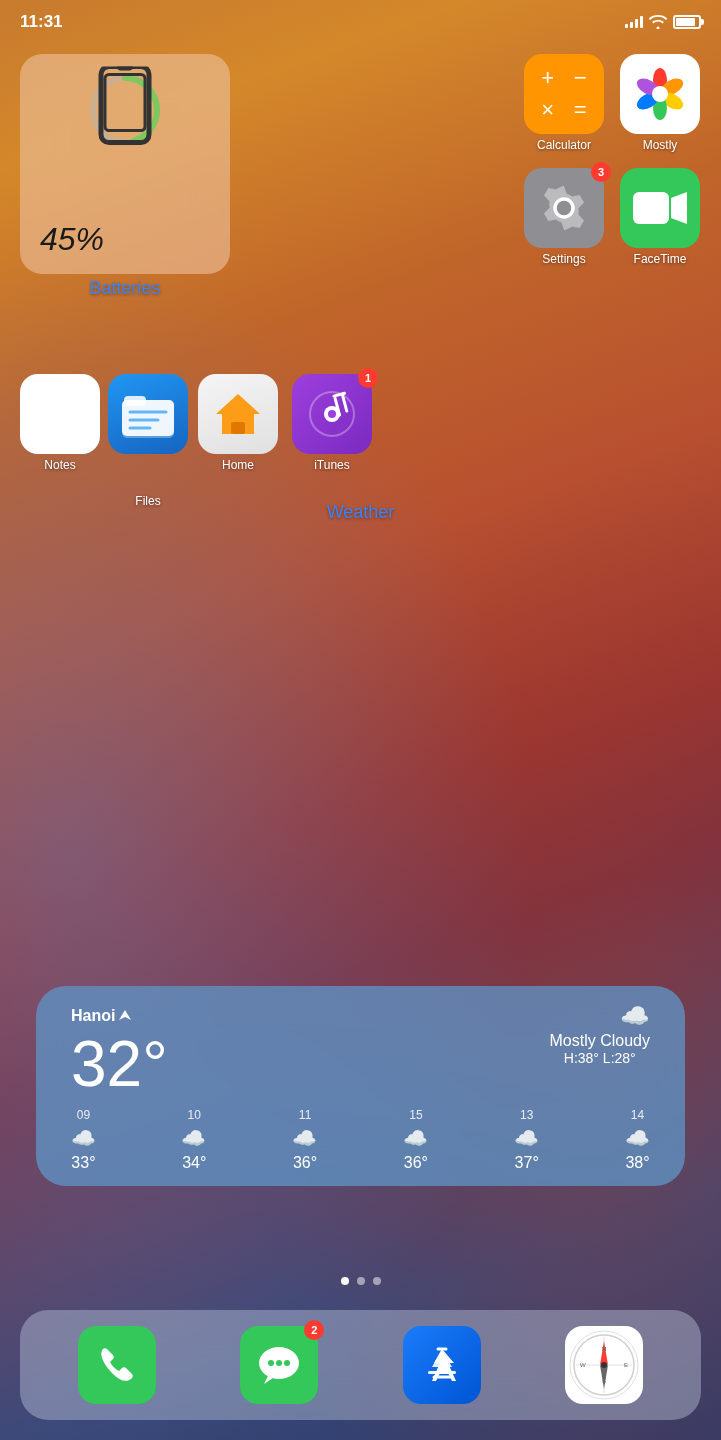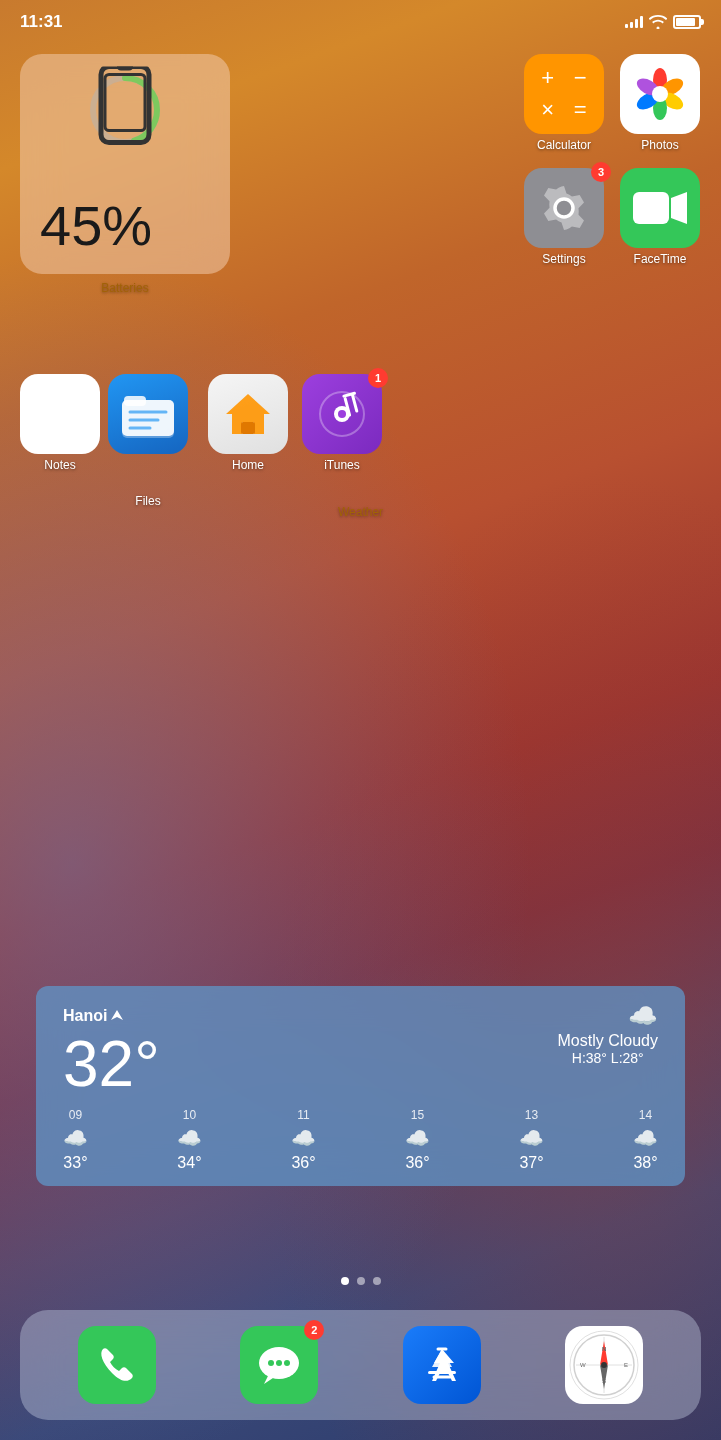--- a/index.html
+++ b/index.html
@@ -110,28 +110,29 @@
     }
     .battery-phone-icon {
       position: absolute;
       top: 50%;
       left: 50%;
       transform: translate(-50%, -50%);
       font-size: 28px;
       color: #333;
     }
     .battery-percent {
-      font-size: 56px;
+      font-size: 32px;
       font-weight: 300;
       color: #1a1a1a;
       padding: 0 4px;
+      font-style: italic;
     }
     .widget-label {
-      color: #a16207;
-      font-size: 12px;
+      color: #3b82f6;
+      font-size: 18px;
       font-weight: 500;
       text-align: center;
       margin-top: 4px;
       text-shadow: 0 1px 3px rgba(0,0,0,0.4);
     }
     .app-item {
       display: flex;
       flex-direction: column;
       align-items: center;
       gap: 4px;
@@ -265,22 +266,22 @@
     }
 
     
     .weather-widget {
       position: absolute;
       top: 490px;
       left: 20px;
       right: 20px;
       background: rgba(95, 150, 200, 0.75);
       backdrop-filter: blur(20px);
-      border-radius: 12px;
-      padding: 16px 27px 14px;
+      border-radius: 30px;
+      padding: 16px 35px 14px;
       color: white;
     }
     .weather-header {
       display: flex;
       justify-content: space-between;
       align-items: center;
       margin-bottom: 2px;
     }
     .weather-city {
       font-size: 16px;
@@ -473,21 +474,21 @@
           <ellipse cx="0" cy="-14" rx="7" ry="12" fill="#ff3b30" transform="rotate(0)"></ellipse>
           <ellipse cx="0" cy="-14" rx="7" ry="12" fill="#ff9500" transform="rotate(60)"></ellipse>
           <ellipse cx="0" cy="-14" rx="7" ry="12" fill="#ffcc00" transform="rotate(120)"></ellipse>
           <ellipse cx="0" cy="-14" rx="7" ry="12" fill="#34c759" transform="rotate(180)"></ellipse>
           <ellipse cx="0" cy="-14" rx="7" ry="12" fill="#007aff" transform="rotate(240)"></ellipse>
           <ellipse cx="0" cy="-14" rx="7" ry="12" fill="#af52de" transform="rotate(300)"></ellipse>
           <circle cx="0" cy="0" r="8" fill="white"></circle>
         </g>
       </svg>
     </div>
-    <span class="app-label">Photos</span>
+    <span class="app-label">Mostly</span>
   </div>
 
   <div class="app-item">
     <div class="app-icon settings-icon">
       <svg width="54" height="54" viewBox="0 0 54 54">
         <g transform="translate(27,27)" fill="white">
           <path d="M0-22l2.5 7.5c2 .7 3.8 1.7 5.4 3l7.8-1.5 4.3 7.5-5.5 5.8c.3 2.1.3 4.3 0 6.4l5.5 5.8-4.3 7.5-7.8-1.5c-1.6 1.3-3.4 2.3-5.4 3L0 22l-2.5-7.5c-2-.7-3.8-1.7-5.4-3l-7.8 1.5-4.3-7.5 5.5-5.8c-.3-2.1-.3-4.3 0-6.4l-5.5-5.8 4.3-7.5 7.8 1.5c1.6-1.3 3.4-2.3 5.4-3z" opacity="0.4"></path>
           <circle cx="0" cy="0" r="9" fill="#8e8e93"></circle>
           <circle cx="0" cy="0" r="9" fill="none" stroke="white" stroke-width="3.5"></circle>
         </g>
@@ -529,21 +530,21 @@
       <svg width="52" height="48" viewBox="0 0 52 48">
         <rect x="0" y="10" width="52" height="38" rx="5" fill="rgba(255,255,255,0.3)"></rect>
         <rect x="0" y="10" width="52" height="36" rx="5" fill="white" opacity="0.9"></rect>
         <rect x="2" y="6" width="22" height="10" rx="4" fill="rgba(255,255,255,0.85)"></rect>
         <path d="M8 22h36M8 30h28M8 38h20" stroke="#64b5f6" stroke-width="3" stroke-linecap="round"></path>
       </svg>
     </div>
     <span class="app-label">Files</span>
   </div>
 
-  <div class="app-item" style="margin-left:12px;">
+  <div class="app-item" style="margin-left:2px;">
     <div class="app-icon home-icon">
       <svg width="52" height="52" viewBox="0 0 52 52">
         <polygon points="26,6 48,26 42,26 42,46 32,46 32,34 20,34 20,46 10,46 10,26 4,26" fill="#ff9500" opacity="0.9"></polygon>
         <rect x="19" y="34" width="14" height="12" rx="2" fill="#e07800"></rect>
       </svg>
     </div>
     <span class="app-label">Home</span>
   </div>
 
   <div class="app-item" style="margin-left:6px;">

